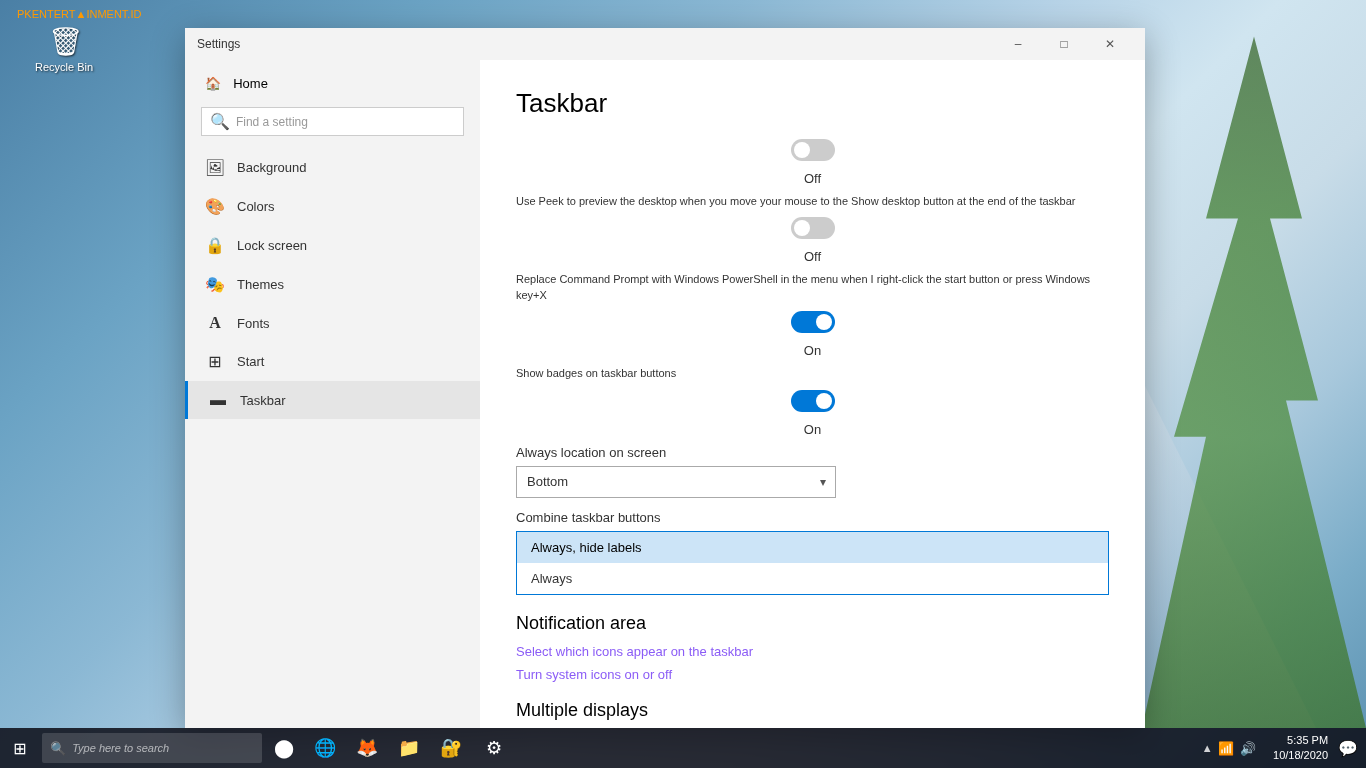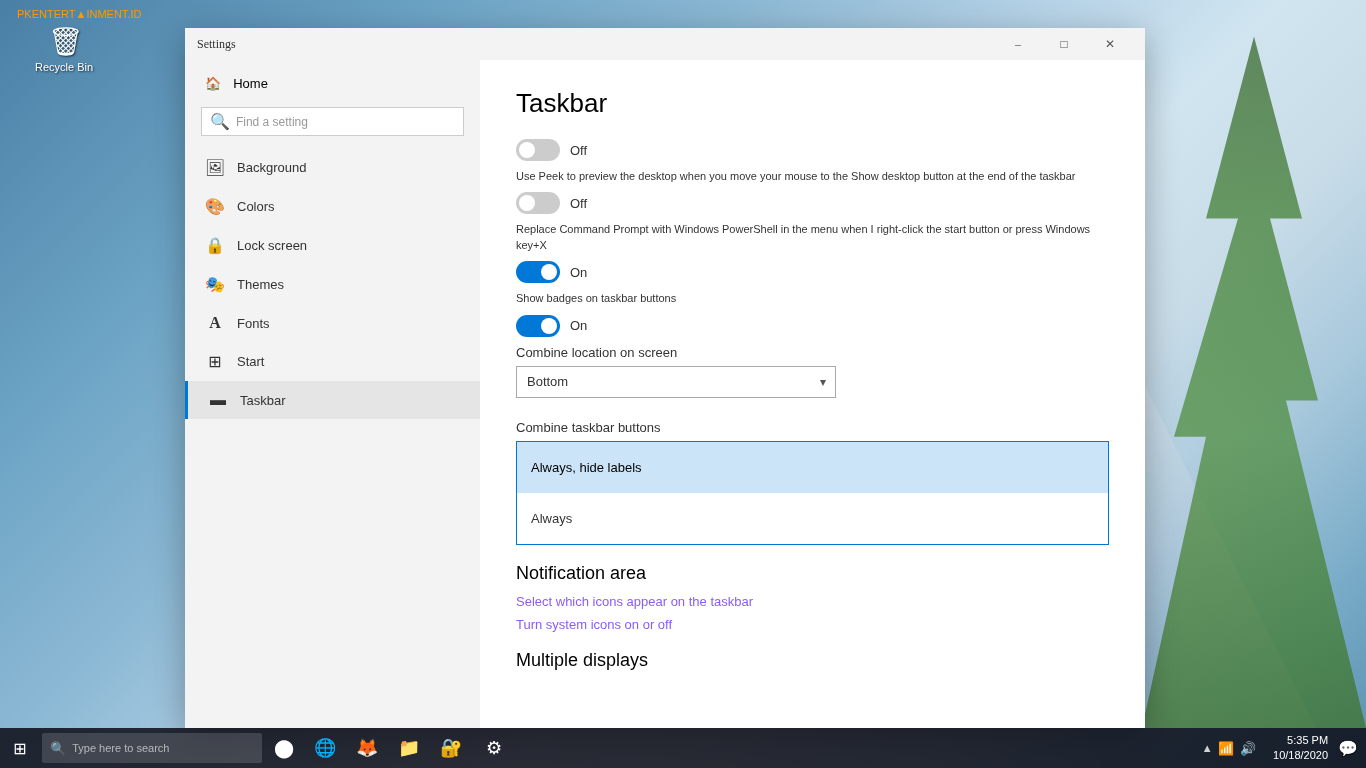--- a/index.html
+++ b/index.html
@@ -85,20 +85,21 @@
       gap: 6px;
       cursor: pointer;
     }
     .taskbar-search input {
       background: transparent;
       border: none;
       outline: none;
       color: rgba(255,255,255,0.7);
       font-size: 11px;
       width: 100%;
+      font-style: italic;
     }
     .taskbar-search input::placeholder { color: rgba(255,255,255,0.6); }
     .taskbar-icon {
       width: 40px;
       height: 40px;
       display: flex;
       align-items: center;
       justify-content: center;
       color: #fff;
       font-size: 18px;
@@ -146,21 +147,20 @@
     }
     .window-titlebar {
       height: 32px;
       background: #f3f3f3;
       display: flex;
       align-items: center;
       padding: 0 12px;
       font-size: 12px;
       color: #333;
       user-select: none;
-      font-family: Liberation Serif, serif;
     }
     .window-title-text {
       flex: 1;
       font-size: 12px;
     }
     .window-controls {
       display: flex;
       gap: 0;
     }
     .win-btn {
@@ -249,20 +249,21 @@
       color: #000;
       margin-bottom: 20px;
     }
 
     
     .toggle-row {
       display: flex;
       align-items: center;
       gap: 10px;
       margin-bottom: 8px;
+      flex-direction: column;
     }
     .toggle {
       width: 44px;
       height: 22px;
       border-radius: 11px;
       position: relative;
       cursor: pointer;
       flex-shrink: 0;
     }
     .toggle.off {
@@ -321,31 +322,31 @@
       position: absolute;
       right: 10px;
       top: 50%;
       transform: translateY(-50%);
       font-size: 12px;
       color: #555;
       pointer-events: none;
     }
 
     
-    .combine-section { margin-top: 22px; }
+    .combine-section { margin-top: 12px; }
     .combine-label {
       font-size: 13px;
       color: #333;
       margin-bottom: 6px;
     }
     .dropdown-options {
       border: 1px solid #0078d7;
     }
     .dropdown-option {
-      padding: 18px 14px;
+      padding: 8px 14px;
       font-size: 13px;
       cursor: pointer;
       color: #333;
     }
     .dropdown-option.selected {
       background: #cce4f7;
       color: #000;
     }
 
     
@@ -494,21 +495,21 @@
 
         <p class="setting-description">Show badges on taskbar buttons</p>
 
         <div class="toggle-row">
           <div class="toggle on">
             <div class="toggle-knob"></div>
           </div>
           <span class="toggle-label">On</span>
         </div>
 
-        <p class="setting-label">Combine location on screen</p>
+        <p class="setting-label">Always location on screen</p>
         <div class="dropdown-container">
           <select class="dropdown-select">
             <option>Bottom</option>
             <option>Top</option>
             <option>Left</option>
             <option>Right</option>
           </select>
           <span class="dropdown-arrow">▾</span>
         </div>
 

